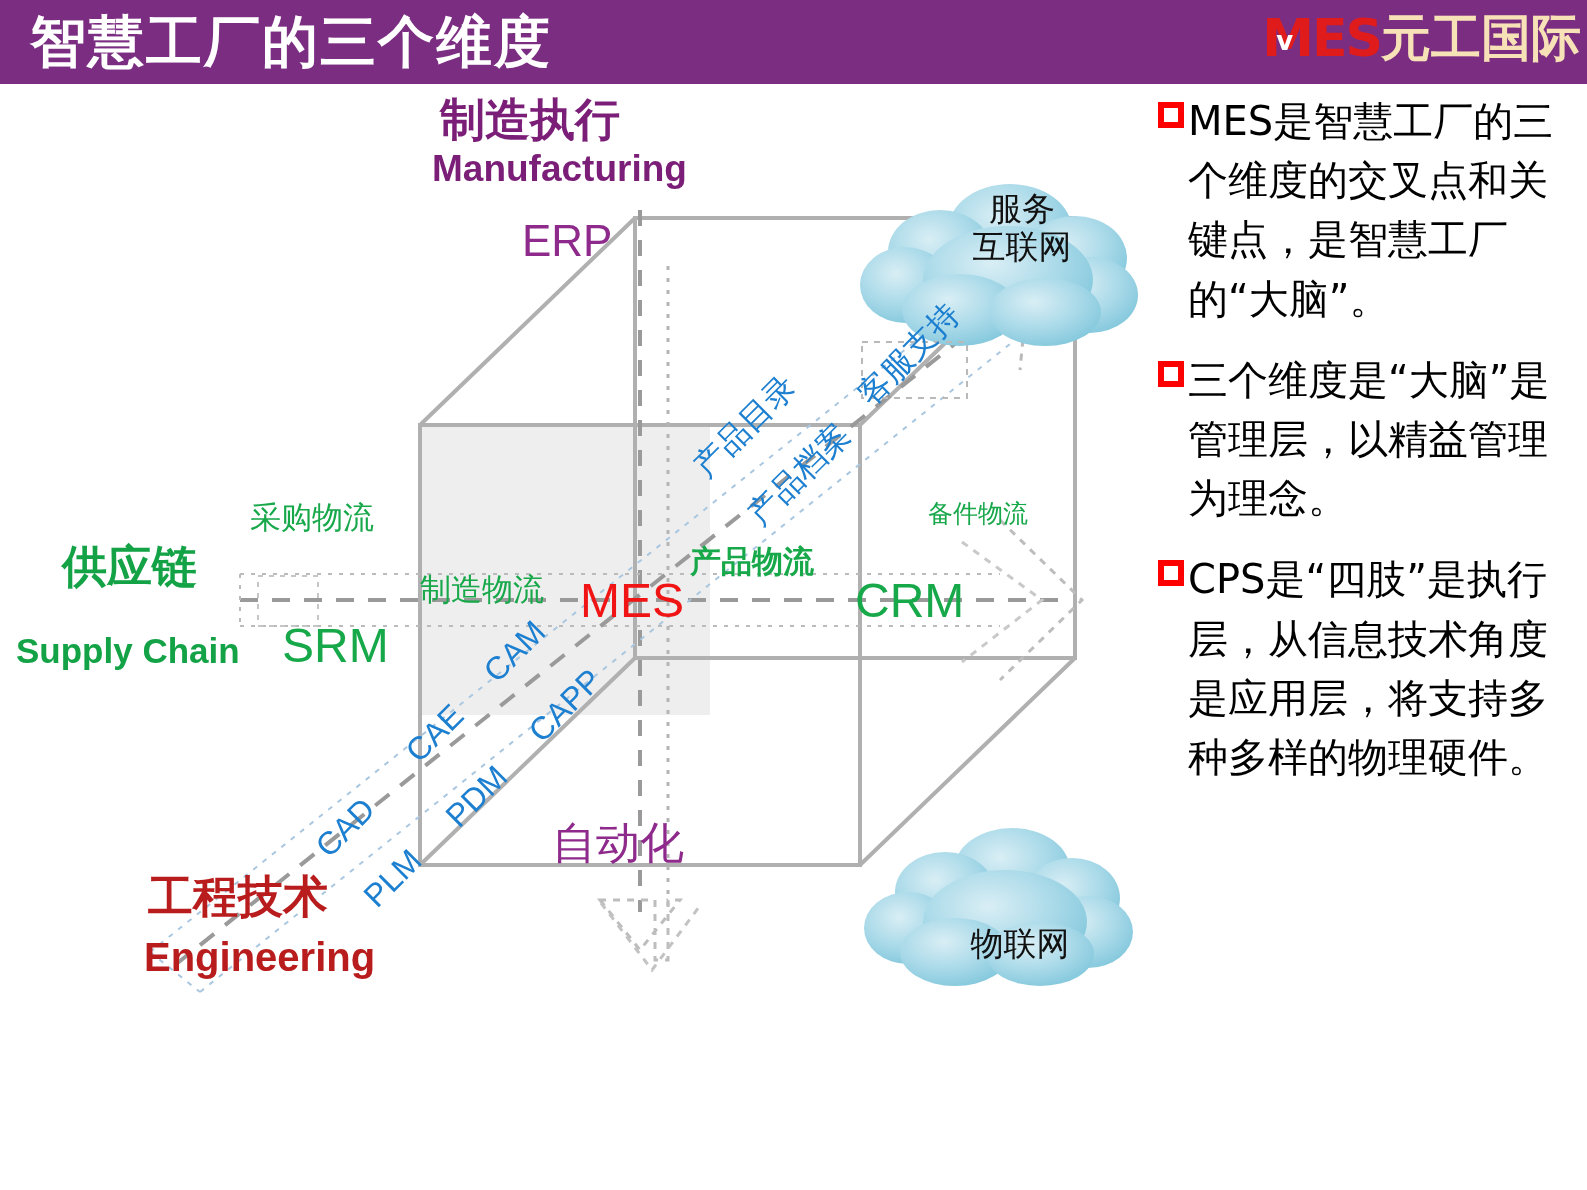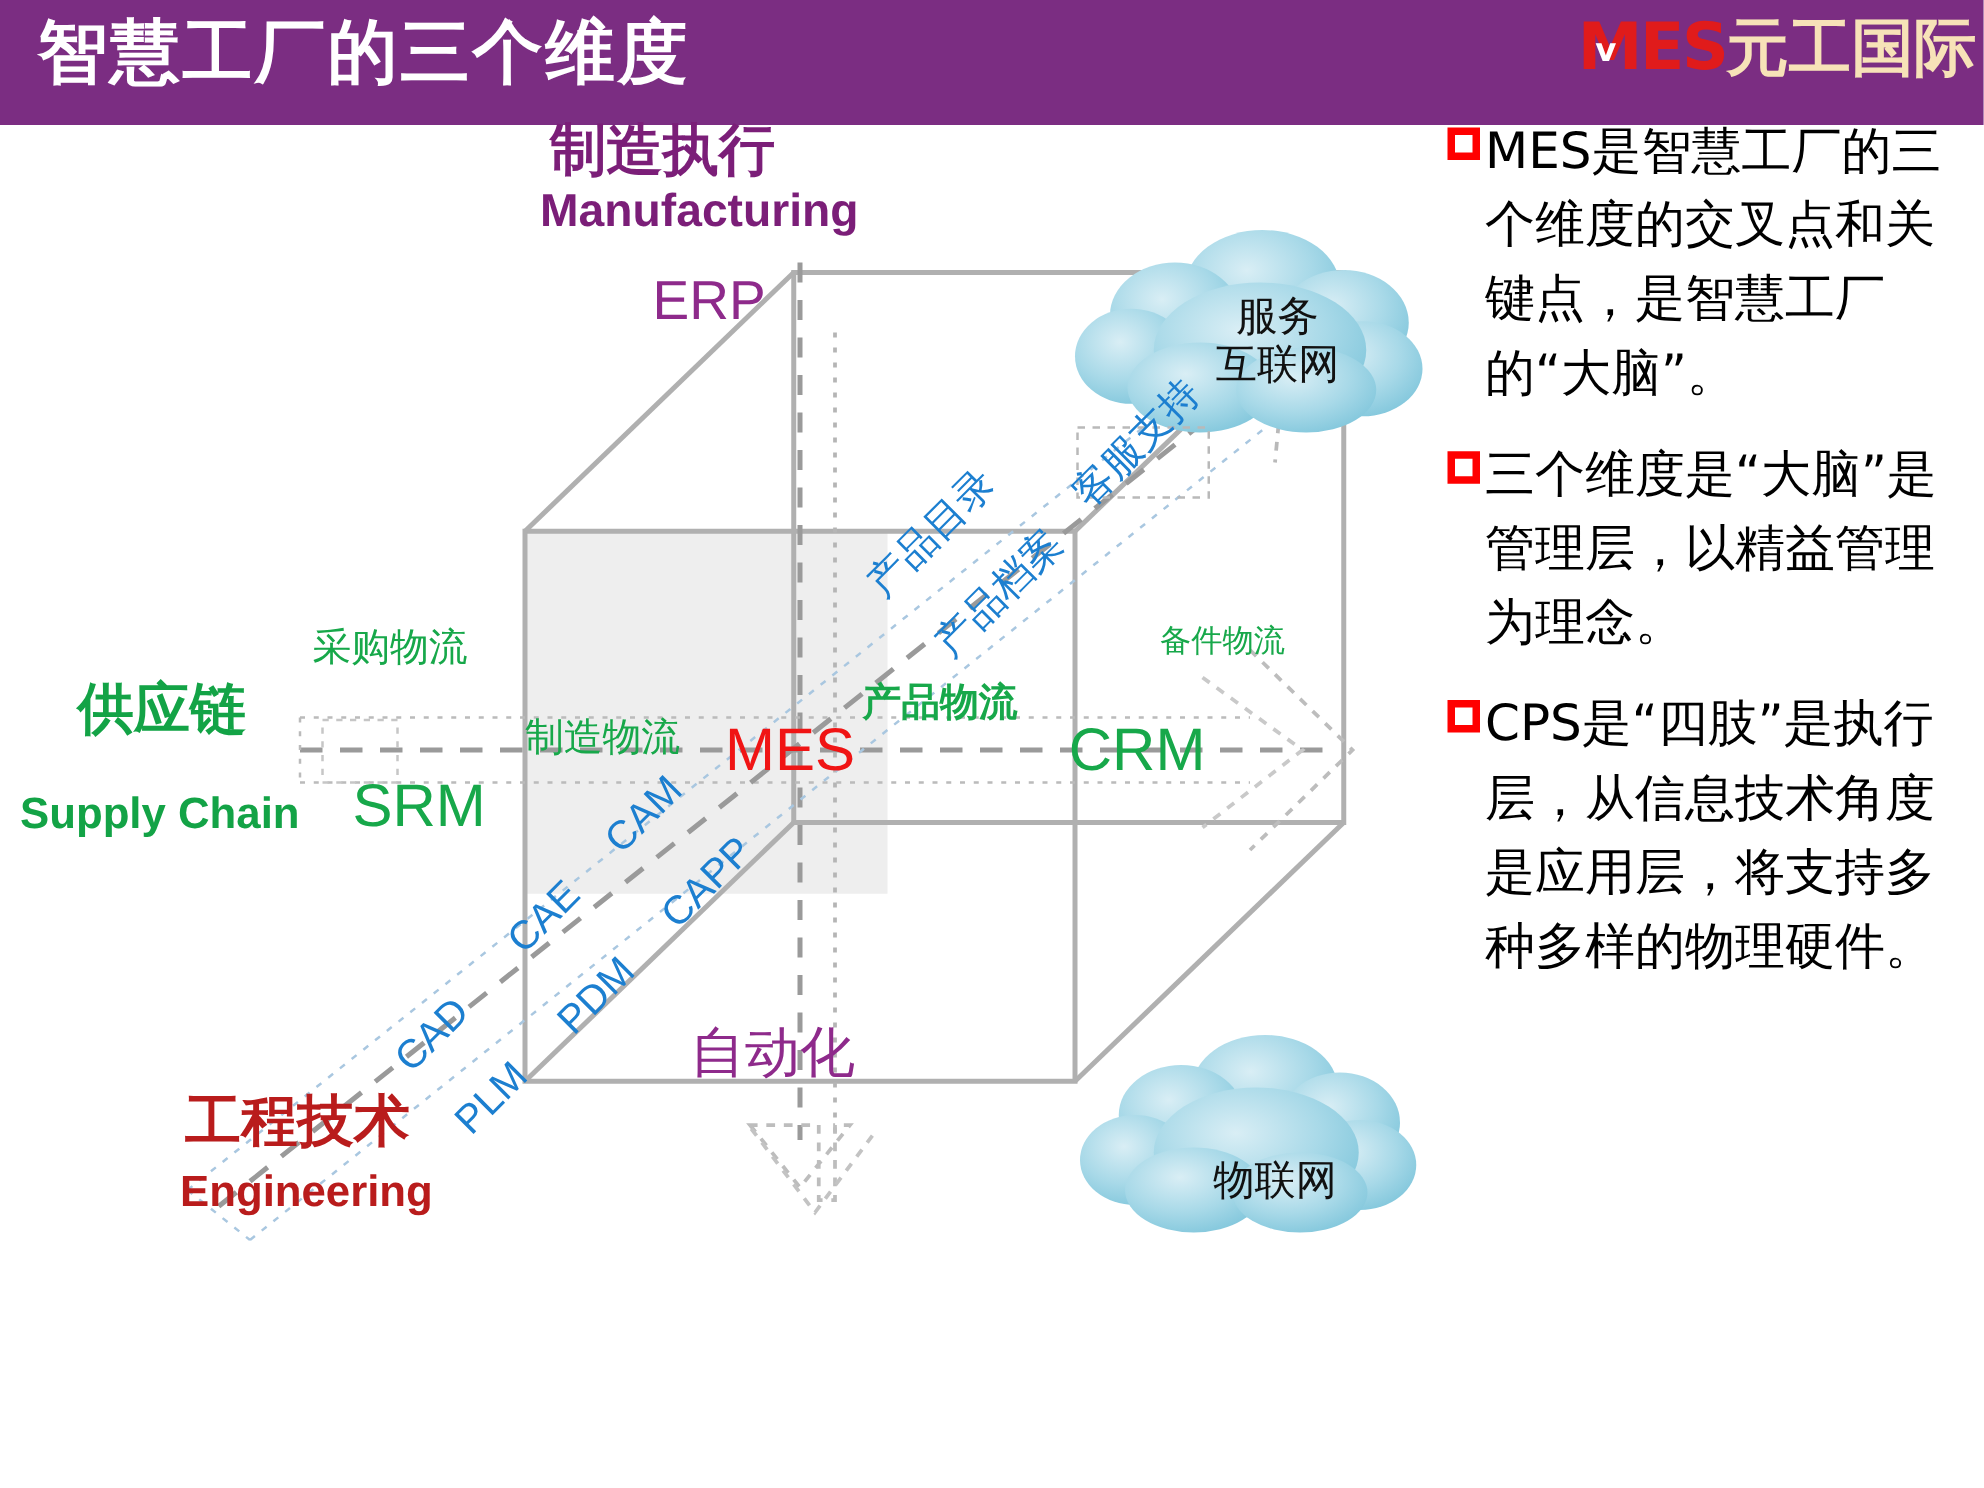--- a/index.html
+++ b/index.html
@@ -7,21 +7,21 @@
     width:1587px;height:1190px;
     background:#ffffff;
     font-family:"Liberation Sans","DejaVu Sans",sans-serif;
     overflow:hidden;
     position:relative;
   }
   .slide{position:absolute;inset:0;}
 
   
   .header{
-    position:absolute;left:0;top:0;width:1587px;height:100px;
+    position:absolute;left:0;top:0;width:1587px;height:84px;
     background:#7B2D82;
   }
   .header-title{
     position:absolute;left:30px;top:5px;
     font-size:56px;font-weight:bold;color:#ffffff;
     letter-spacing:2px;
     font-family:"DejaVu Sans","Liberation Sans",sans-serif;
     white-space:nowrap;
   }
   .logo{
@@ -58,21 +58,21 @@
   .blue-b{color:#b91c1c;font-weight:bold;}
   .red{color:#F01414;}
 
   .t-mzzx{left:440px;top:16px;font-size:45px;}
   .t-manu{left:432px;top:70px;font-size:37px;}
   .t-erp{left:522px;top:138px;font-size:44px;}
 
   .t-gyl{left:62px;top:463px;font-size:45px;}
   .t-sc{left:16px;top:525px;font-size:35px;margin-top:28px;}
   .t-gcjs{left:148px;top:793px;font-size:45px;}
-  .t-eng{left:144px;top:856px;font-size:35px;}
+  .t-eng{left:144px;top:856px;font-size:40px;}
 
   .t-cgwl{left:250px;top:422px;font-size:31px;}
   .t-zzwl{left:420px;top:466px;font-size:31px;margin-top:28px;}
   .t-cpwl{left:690px;top:466px;font-size:31px;font-weight:bold;}
   .t-bjwl{left:928px;top:420px;font-size:25px;}
 
   .t-srm{left:282px;top:496px;font-size:48px;margin-top:45px;}
   .t-mes{left:580px;top:496px;font-size:48px;}
   .t-crm{left:855px;top:496px;font-size:48px;}
   .t-auto{left:552px;top:740px;font-size:44px;}
@@ -86,21 +86,21 @@
   .t-capp{left:523px;top:645px;font-size:32px;transform:rotate(-45deg);}
 
   .t-cpml{left:688px;top:380px;font-size:32px;transform:rotate(-45deg);}
   .t-kfzc{left:852px;top:308px;font-size:32px;transform:rotate(-45deg);}
   .t-cpda{left:742px;top:428px;font-size:32px;transform:rotate(-45deg);}
 
   .cloud-text{
     position:absolute;text-align:center;color:#111;
     font-size:33px;line-height:1.15;white-space:pre-line;
   }
-  .c1-text{left:952px;top:110px;width:140px;margin-top:44px;}
+  .c1-text{left:952px;top:110px;width:140px;}
   .c2-text{left:950px;top:845px;width:140px;}
 
   
   .rightpanel{position:absolute;left:1158px;top:92px;width:425px;}
   .bullet{display:flex;align-items:flex-start;margin-bottom:22px;}
   .bullet-marker{
     flex:0 0 auto;width:26px;height:26px;
     border:6px solid #FF0000;background:#ffffff;
     margin-top:10px;margin-right:4px;box-sizing:border-box;
   }

